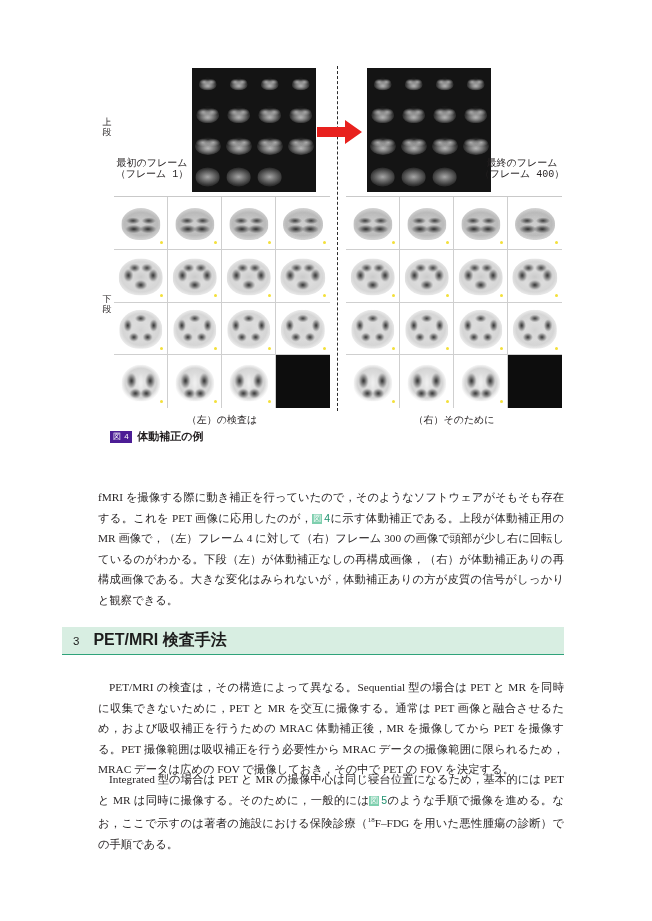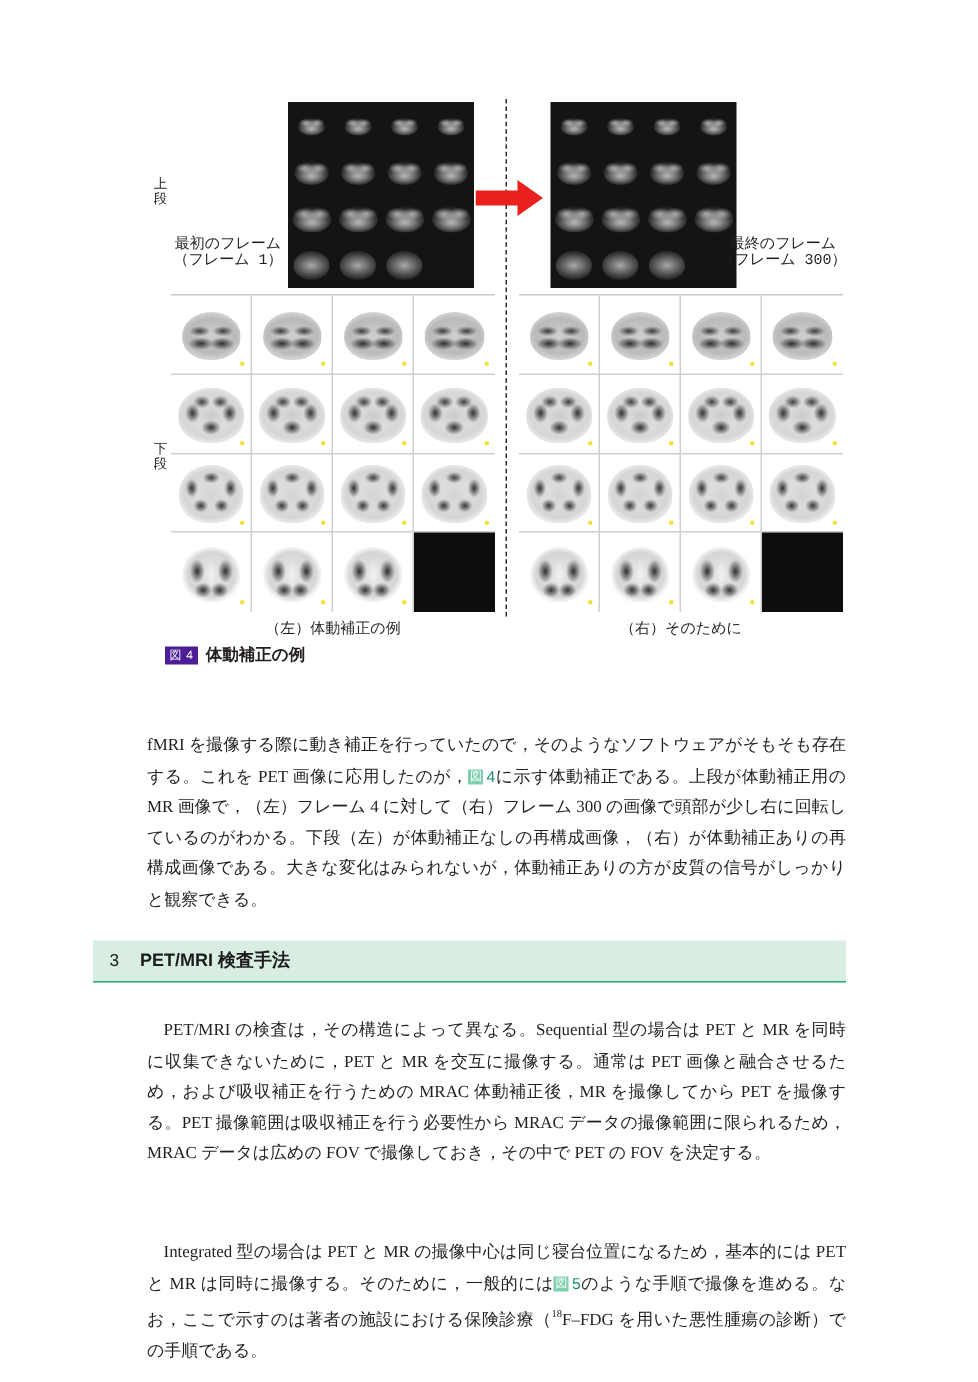--- a/index.html
+++ b/index.html
@@ -204,26 +204,26 @@
     display:flex; align-items:center;
     font-family:"Liberation Sans","DejaVu Sans",sans-serif;
     color:#1c1c1c;
   }
   .section-num{
     font-size:11.5px;
     padding-left:11px;
     padding-right:14px;
   }
   .section-title{
-    font-size:12px;
+    font-size:16px;
     font-weight:bold;
   }
 
   #para-2{ top:666px; }
-  #para-3{ top:814px; }
+  #para-3{ top:758px; }
 
   
   .figref{
     color:#1c8f6c;
     white-space:nowrap;
   }
   .figref .glyph{
     display:inline-block;
     background:#7ecfae;
     color:#ffffff;
@@ -359,21 +359,21 @@
       </div>
     <div class="mr-cell mr-r4">
         <div class="mr-brain"></div>
       </div>
     <div class="mr-cell mr-r4 mr-empty"></div>
   </div>
 
   <div class="fig-cap" id="cap-first-frame">最初のフレーム
 （フレーム 1）</div>
   <div class="fig-cap" id="cap-last-frame">最終のフレーム
-（フレーム 300）</div>
+（フレーム 400）</div>
 
   <div class="pet-montage" id="pet-left">
     <div class="pet-cell pr1">
         <div class="pet-brain"></div>
         <div class="pet-dot"></div>
       </div>
     <div class="pet-cell pr1">
         <div class="pet-brain"></div>
         <div class="pet-dot"></div>
       </div>
@@ -489,21 +489,21 @@
         <div class="pet-brain"></div>
         <div class="pet-dot"></div>
       </div>
     <div class="pet-cell pr4">
         <div class="pet-brain"></div>
         <div class="pet-dot"></div>
       </div>
     <div class="pet-cell pr4 pet-black"></div>
   </div>
 
-  <div class="fig-cap" id="cap-before">（左）体動補正の例</div>
+  <div class="fig-cap" id="cap-before">（左）の検査は</div>
   <div class="fig-cap" id="cap-after">（右）そのために</div>
 
   <div class="figcaption">
     <span class="fig-badge">図 4</span>
     <span class="figcaption-text">体動補正の例</span>
   </div>
 </div>
 
 <p class="para" id="para-1"><span>fMRI を撮像する際に動き補正を行っていたので，そのようなソフトウェアがそもそも存在する。これを PET 画像に応用したのが，</span><span class="figref"><span class="glyph">図</span><span class="num">4</span></span><span>に示す体動補正である。上段が体動補正用の MR 画像で，（左）フレーム 4 に対して（右）フレーム 300 の画像で頭部が少し右に回転しているのがわかる。下段（左）が体動補正なしの再構成画像，（右）が体動補正ありの再構成画像である。大きな変化はみられないが，体動補正ありの方が皮質の信号がしっかりと観察できる。</span></p>
 

